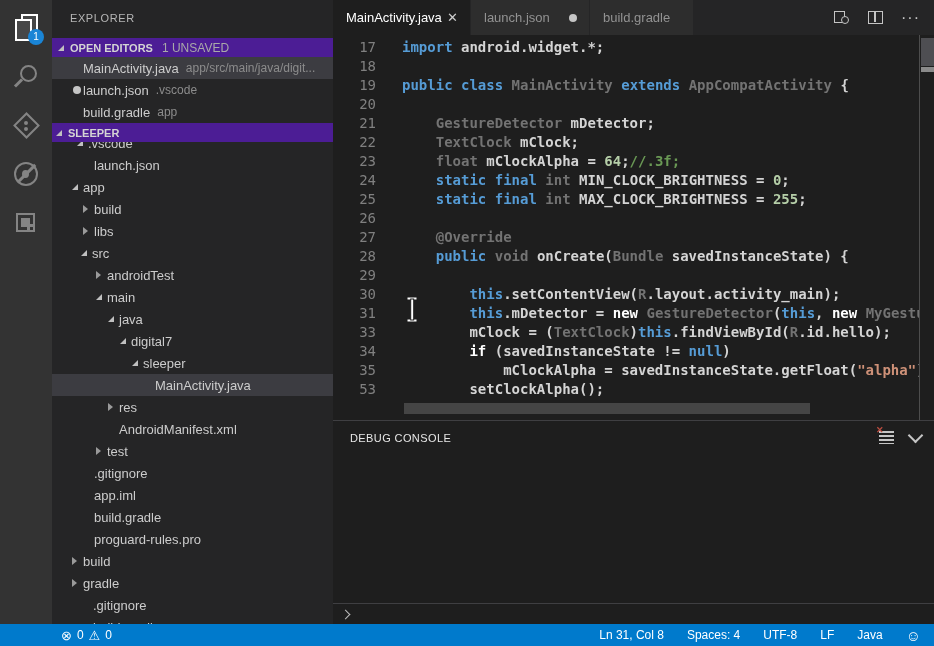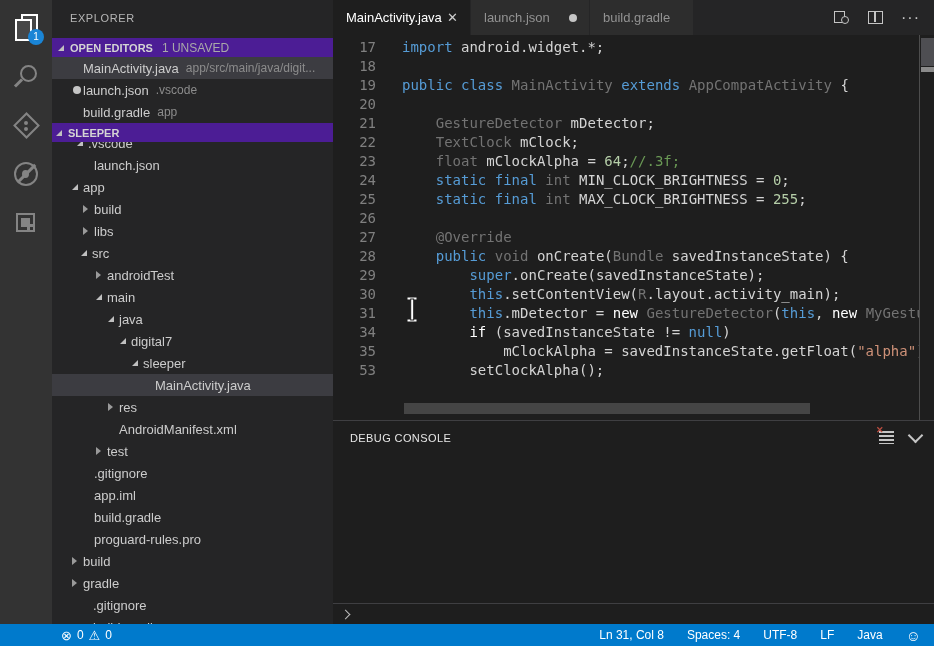--- a/index.html
+++ b/index.html
@@ -75,21 +75,21 @@
   .preview-icon::after{content:"";position:absolute;right:1px;bottom:1px;width:6px;height:6px;border:1.5px solid #c5c5c5;border-radius:50%;background:#252526;}
   .split-editor-icon{position:relative;width:15px;height:13px;border:1.5px solid #c5c5c5;display:block;box-sizing:border-box;}
   .split-editor-icon::before{content:"";position:absolute;left:5px;top:0;width:1.5px;height:10px;background:#c5c5c5;}
   .more-actions-icon{font-size:16px;letter-spacing:1px;line-height:10px;}
 
   .editor{height:385px;position:relative;background:#1e1e1e;overflow:hidden;flex:none;}
   .code{position:absolute;left:0;top:3px;right:14px;overflow:hidden;
     font-family:"DejaVu Sans Mono",monospace;font-size:14px;line-height:19px;}
   .code-line{display:flex;height:19px;white-space:pre;}
   .ln{width:43px;text-align:right;color:#808080;flex:none;}
-  .lc{padding-left:26px;flex:none;}
+  .lc{padding-left:26px;flex:none;font-weight:bold;}
   .tk-kw{color:#569cd6;} .tk-ct{color:#ffffff;margin-top:43px;} .tk-ty{color:#737373;}
   .tk-num{color:#b5cea8;} .tk-str{color:#ce9178;} .tk-com{color:#6a9955;} .tk-d{color:#d4d4d4;}
   .hscrollbar{position:absolute;left:71px;top:368px;width:406px;height:11px;background:rgba(118,118,118,.45);z-index:5;}
   .vscrollbar{position:absolute;right:0;top:0;bottom:0;width:14px;border-left:1px solid #4d4d4d;z-index:5;}
   .vthumb{position:absolute;left:1px;right:0;top:3px;height:28px;background:#4e4e52;}
   .vmarker{position:absolute;left:1px;right:0;top:32px;height:5px;background:#8a8a8a;}
 
   
   .panel{height:204px;flex:none;background:#1e1e1e;border-top:1px solid #3f3f42;position:relative;box-sizing:border-box;}
   .panel-header{height:33px;display:flex;align-items:center;padding:0 13px 0 17px;}
@@ -287,23 +287,24 @@
             <div class="code-line"><span class="ln">19</span><span class="lc"><span class="tk-kw">public</span><span class="tk-d"> </span><span class="tk-kw">class</span><span class="tk-d"> </span><span class="tk-ty">MainActivity</span><span class="tk-d"> </span><span class="tk-kw">extends</span><span class="tk-d"> </span><span class="tk-ty">AppCompatActivity</span><span class="tk-d"> {</span></span></div>
             <div class="code-line"><span class="ln">20</span><span class="lc"></span></div>
             <div class="code-line"><span class="ln">21</span><span class="lc"><span class="tk-d">    </span><span class="tk-ty">GestureDetector</span><span class="tk-d"> mDetector;</span></span></div>
             <div class="code-line"><span class="ln">22</span><span class="lc"><span class="tk-d">    </span><span class="tk-ty">TextClock</span><span class="tk-d"> mClock;</span></span></div>
             <div class="code-line"><span class="ln">23</span><span class="lc"><span class="tk-d">    </span><span class="tk-ty">float</span><span class="tk-d"> mClockAlpha = </span><span class="tk-num">64</span><span class="tk-d">;</span><span class="tk-com">//.3f;</span></span></div>
             <div class="code-line"><span class="ln">24</span><span class="lc"><span class="tk-d">    </span><span class="tk-kw">static</span><span class="tk-d"> </span><span class="tk-kw">final</span><span class="tk-d"> </span><span class="tk-ty">int</span><span class="tk-d"> MIN_CLOCK_BRIGHTNESS = </span><span class="tk-num">0</span><span class="tk-d">;</span></span></div>
             <div class="code-line"><span class="ln">25</span><span class="lc"><span class="tk-d">    </span><span class="tk-kw">static</span><span class="tk-d"> </span><span class="tk-kw">final</span><span class="tk-d"> </span><span class="tk-ty">int</span><span class="tk-d"> MAX_CLOCK_BRIGHTNESS = </span><span class="tk-num">255</span><span class="tk-d">;</span></span></div>
             <div class="code-line"><span class="ln">26</span><span class="lc"></span></div>
             <div class="code-line"><span class="ln">27</span><span class="lc"><span class="tk-d">    </span><span class="tk-ty">@Override</span></span></div>
             <div class="code-line"><span class="ln">28</span><span class="lc"><span class="tk-d">    </span><span class="tk-kw">public</span><span class="tk-d"> </span><span class="tk-ty">void</span><span class="tk-d"> onCreate(</span><span class="tk-ty">Bundle</span><span class="tk-d"> savedInstanceState) {</span></span></div>
-            <div class="code-line"><span class="ln">29</span><span class="lc"><span class="tk-d">        </span><span class="tk-kw">super</span><span class="tk-d">.onCreate(savedInstanceState);</span></span></div>
+            <div class="code-line"><span class="ln">29</span></div>
             <div class="code-line"><span class="ln">30</span><span class="lc"><span class="tk-d">        </span><span class="tk-kw">this</span><span class="tk-d">.setContentView(</span><span class="tk-ty">R</span><span class="tk-d">.layout.activity_main);</span></span></div>
             <div class="code-line"><span class="ln">31</span><span class="lc"><span class="tk-d">        </span><span class="tk-kw">this</span><span class="tk-d">.mDetector = </span><span class="tk-ct">new</span><span class="tk-d"> </span><span class="tk-ty">GestureDetector</span><span class="tk-d">(</span><span class="tk-kw">this</span><span class="tk-d">, </span><span class="tk-ct">new</span><span class="tk-d"> </span><span class="tk-ty">MyGestureListener());</span></span></div>
+            <div class="code-line"><span class="ln">33</span><span class="lc"><span class="tk-d">        mClock = (</span><span class="tk-ty">TextClock</span><span class="tk-d">)</span><span class="tk-kw">this</span><span class="tk-d">.findViewById(</span><span class="tk-ty">R</span><span class="tk-d">.id.hello);</span></span></div>
             <div class="code-line"><span class="ln">34</span><span class="lc"><span class="tk-d">        </span><span class="tk-ct">if</span><span class="tk-d"> (savedInstanceState != </span><span class="tk-kw">null</span><span class="tk-d">)</span></span></div>
             <div class="code-line"><span class="ln">35</span><span class="lc"><span class="tk-d">            mClockAlpha = savedInstanceState.getFloat(</span><span class="tk-str">"alpha"</span><span class="tk-d">);</span></span></div>
             <div class="code-line"><span class="ln">53</span><span class="lc"><span class="tk-d">        setClockAlpha();</span></span></div>
           </div>
         <div class="hscrollbar"></div>
         <div class="vscrollbar">
           <div class="vthumb"></div>
           <div class="vmarker"></div>
         </div>
       </div>

